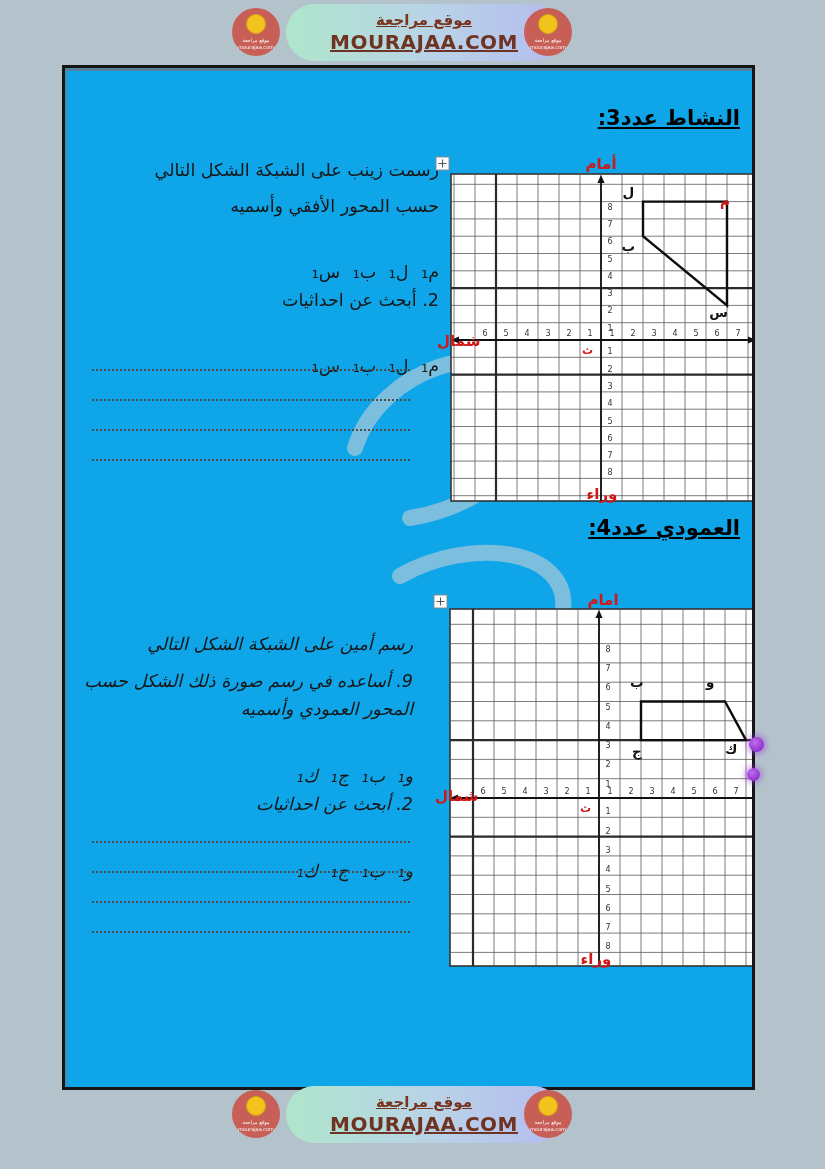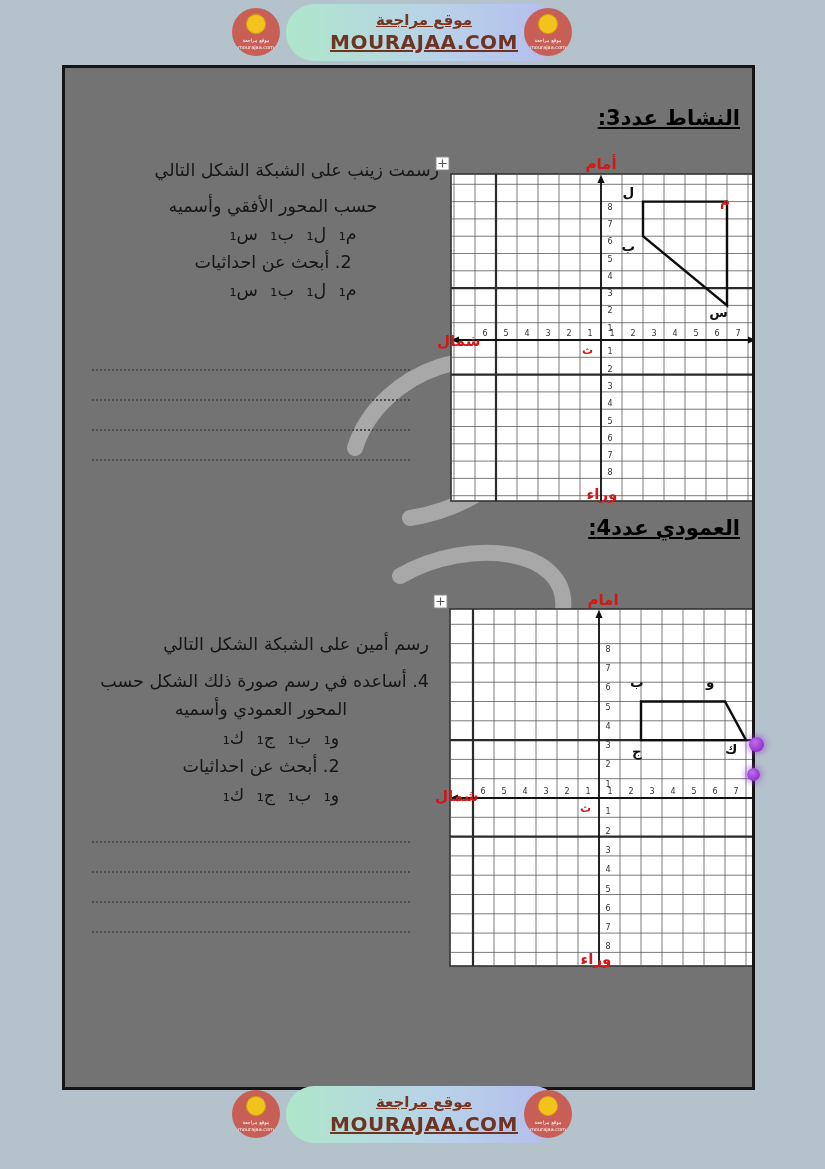--- a/index.html
+++ b/index.html
@@ -13,30 +13,30 @@
   .site-name{font-size:15px;font-weight:bold;color:#78341f;text-decoration:underline;line-height:1.25;}
   .site-url{font-size:20px;font-weight:bold;color:#6e3322;text-decoration:underline;letter-spacing:.5px;line-height:1.2;}
   .logo{position:absolute;top:4px;width:48px;height:48px;border-radius:50%;background:#c75f57;}
   .logo.l{left:4px;} .logo.r{left:296px;}
   .logo .yellow{position:absolute;left:50%;top:6px;transform:translateX(-50%);
         width:18px;height:18px;border-radius:50%;background:#f3c31d;border:1px solid #d9a40e;}
   .logo .cap{position:absolute;bottom:6px;left:0;width:100%;text-align:center;
         font-size:5px;color:#fff;line-height:1.3;}
   
   .paper{position:absolute;left:62px;top:65px;width:693px;height:1025px;box-sizing:border-box;
-         background:#737373;border:3px solid #151515;overflow:hidden;
+         background:#0ea5e9;border:3px solid #151515;overflow:hidden;
          box-shadow:inset 0 3px 0 rgba(115,115,115,.7), inset 3px 0 0 rgba(115,115,115,.35);}
   .wmark{position:absolute;left:0;top:0;z-index:0;pointer-events:none;}
   .act-title{position:absolute;z-index:2;font-size:21px;font-weight:bold;color:#000;
          text-decoration:underline;direction:rtl;}
   .act-text{position:absolute;z-index:2;direction:rtl;font-size:17.5px;color:#161616;line-height:28px;}
   .act-text.a4{line-height:28.5px;}
-  .t-right{text-align:right;} .t-center{text-align:center;}
+  .t-right{text-align:right;} .t-center{}
   .m-b8{margin-bottom:8px;}
-  .pts{word-spacing:7px;}
+  .pts{word-spacing:7px;margin-top:38px;}
   .answers{position:absolute;z-index:2;width:318px;}
   .ans-line{height:28px;border-bottom:2px dotted #4d4d4d;}
   .gridsvg{position:absolute;z-index:1;}
   
   .pdot{position:absolute;border-radius:50%;z-index:6;
         background:radial-gradient(circle at 40% 35%,#c06cf0,#7d1cbe);
         box-shadow:0 0 6px 2px rgba(156,54,218,.55);}
 </style>
 </head>
 <body>
@@ -170,23 +170,23 @@
         <text x="193.3" y="43.275000000000006" font-size="13.5" fill="#111111" text-anchor="middle" font-family="DejaVu Sans, sans-serif" font-weight="bold">ل</text>
         <text x="289.9" y="51.40599999999998" font-size="13.5" fill="#d31717" text-anchor="middle" font-family="DejaVu Sans, sans-serif" font-weight="bold">م</text>
         <text x="283.6" y="162.64499999999998" font-size="13.5" fill="#111111" text-anchor="middle" font-family="DejaVu Sans, sans-serif" font-weight="bold">س</text>
         <text x="193.3" y="96.90499999999999" font-size="13.5" fill="#111111" text-anchor="middle" font-family="DejaVu Sans, sans-serif" font-weight="bold">ب</text>
         <rect x="1" y="3" width="13" height="13" fill="#fdfdfd" stroke="#8a8a8a" stroke-width="0.9"></rect>
         <path d="M 7.5 5.5 V 13.5 M 3.5 9.5 H 11.5" stroke="#555" stroke-width="1.1" fill="none"></path>
       </svg>
 
     <div class="act-title" style="right:12px;top:448px;">العمودي عدد4:</div>
 
-    <div class="act-text a4" style="left:28px;top:562px;width:336px;">
+    <div class="act-text a4" style="left:12px;top:562px;width:336px;font-style:italic;">
       <div class="t-right m-b8">رسم أمين على الشبكة الشكل التالي</div>
-      <div class="t-right">4. أساعده في رسم صورة ذلك الشكل حسب</div>
+      <div class="t-right">9. أساعده في رسم صورة ذلك الشكل حسب</div>
       <div class="t-center">المحور العمودي وأسميه</div>
       <div class="t-center pts" style="padding-left:40px;">و₁ ب₁ ج₁ ك₁</div>
       <div class="t-center">2. أبحث عن احداثيات</div>
       <div class="t-center pts" style="padding-left:40px;">و₁ ب₁ ج₁ ك₁</div>
     </div>
 
     <div class="answers" style="left:27px;top:745px;">
         <div class="ans-line"></div>
         <div class="ans-line"></div>
         <div class="ans-line"></div>

